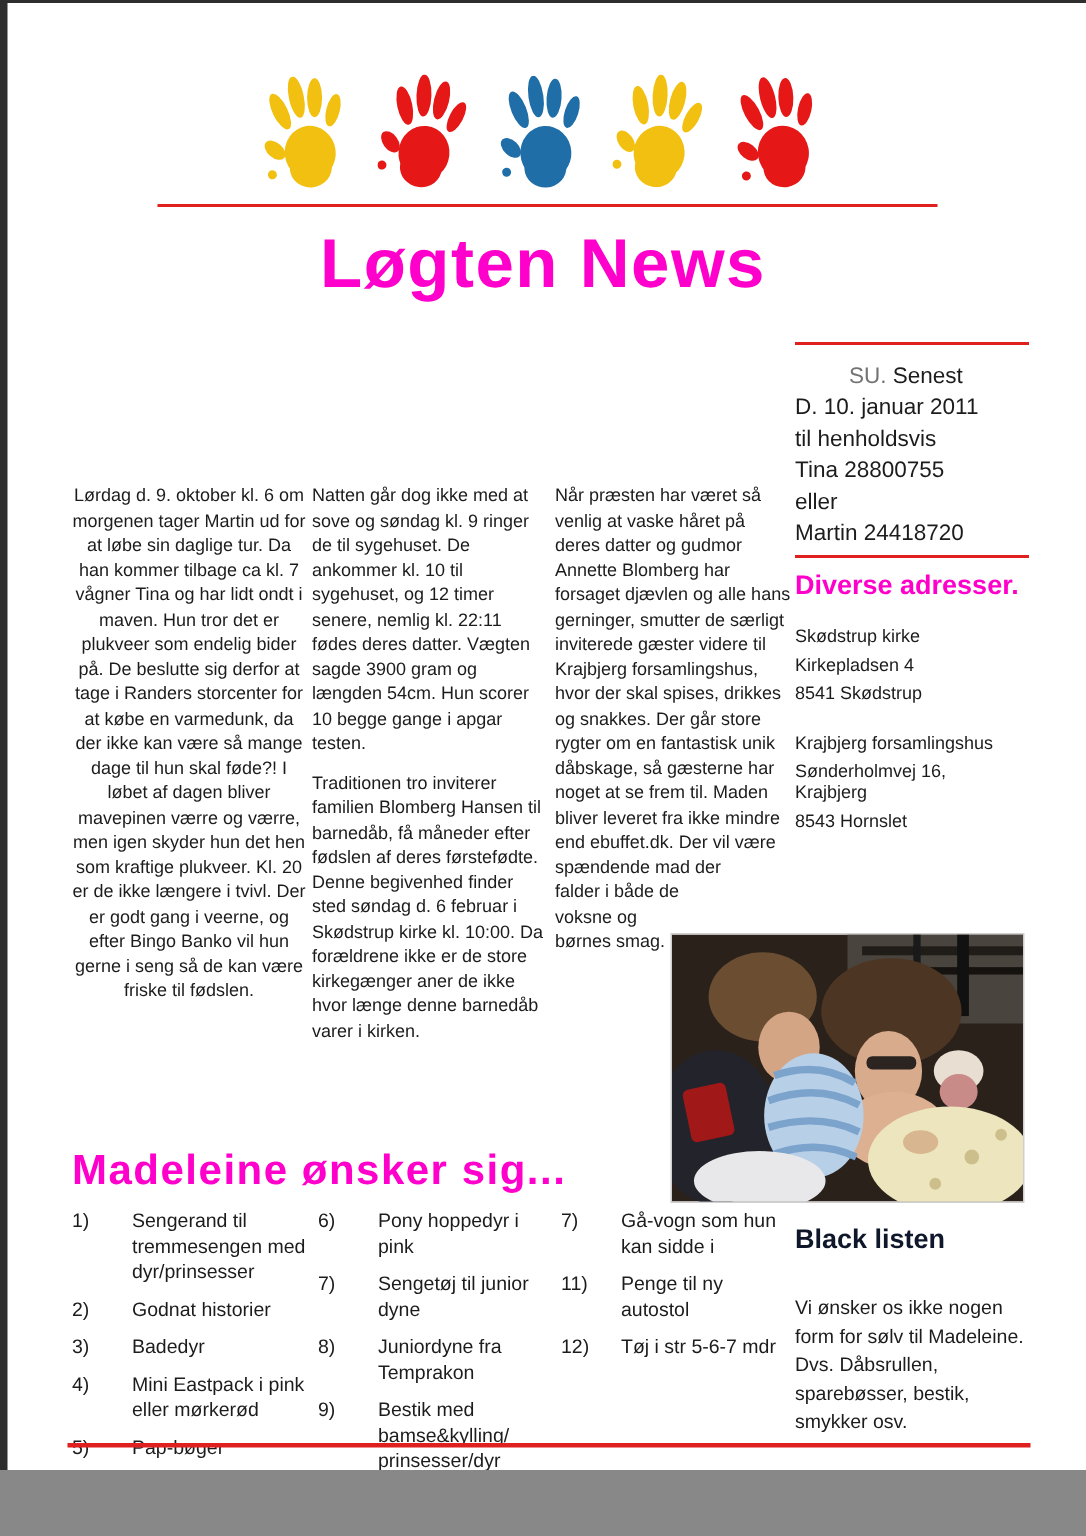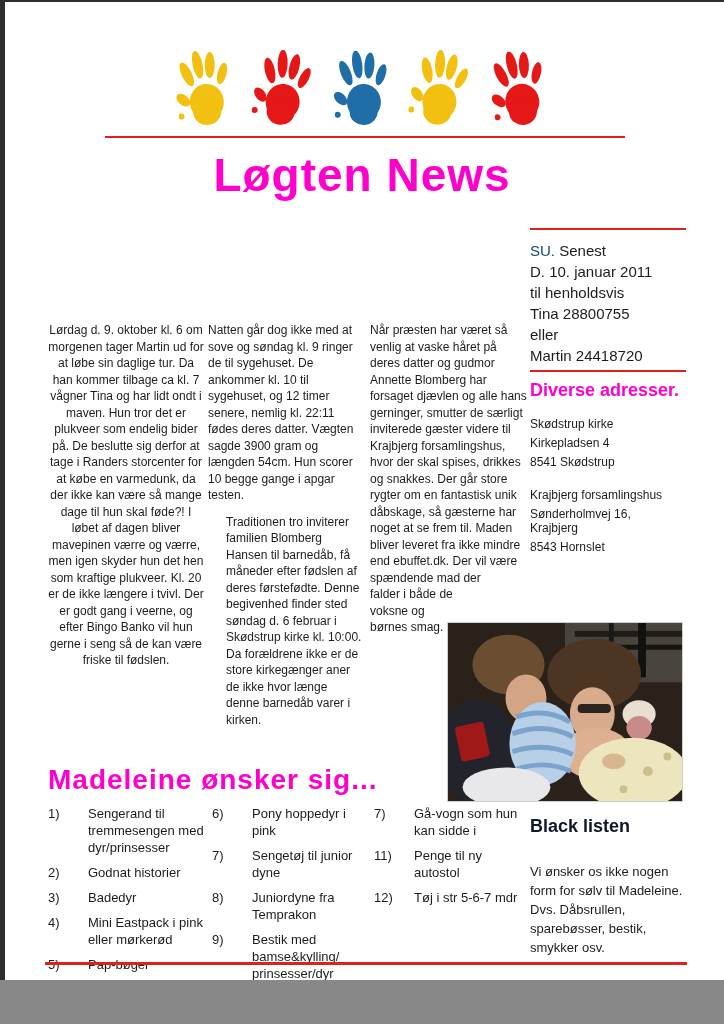--- a/index.html
+++ b/index.html
@@ -30,26 +30,26 @@
   .title { position:absolute; left:0; top:148px; width:724px; text-align:center;
            font-size:46px; font-weight:bold; color:#ff00cc; letter-spacing:1px; }
 
   .headline { position:absolute; left:48px; top:252px; width:492px;
               font-size:21px; font-weight:bold; color:#ff00cc; line-height:28px; }
 
   .bodytext { font-size:12px; line-height:16.5px; color:#1c1c1c; }
   .col1 { position:absolute; left:48px;  top:322px; width:156px;text-align:center; }
   .col2 { position:absolute; left:208px; top:322px; width:156px; }
   .col3 { position:absolute; left:370px; top:322px; width:157px; }
-  .para2 { margin-top:10px;margin-left:18px; }
+  .para2 { margin-top:10px; }
   .narrow-tail { width:84px; }
 
   .sidebar-su { position:absolute; left:530px; top:240px; width:160px;
                 font-size:15px; line-height:21px; }
-  .su-prefix { color:#0c4a6e; }
+  .su-prefix { color:#737373;margin-left:36px; }
 
   .diverse-heading { position:absolute; left:530px; top:380px; width:170px;
                      font-size:18px; font-weight:bold; color:#ff00cc; }
   .addresses { position:absolute; left:530px; top:418px; width:165px;
                font-size:12px; font-weight:normal; line-height:13px; }
   .addresses .addr-line { margin-bottom:6px; }
   .addresses .addr-line.tight { margin-bottom:1px; }
   .addresses .entry-gap { height:14px; }
 
   .photo { position:absolute; left:447px; top:622px; width:236px; height:180px;

